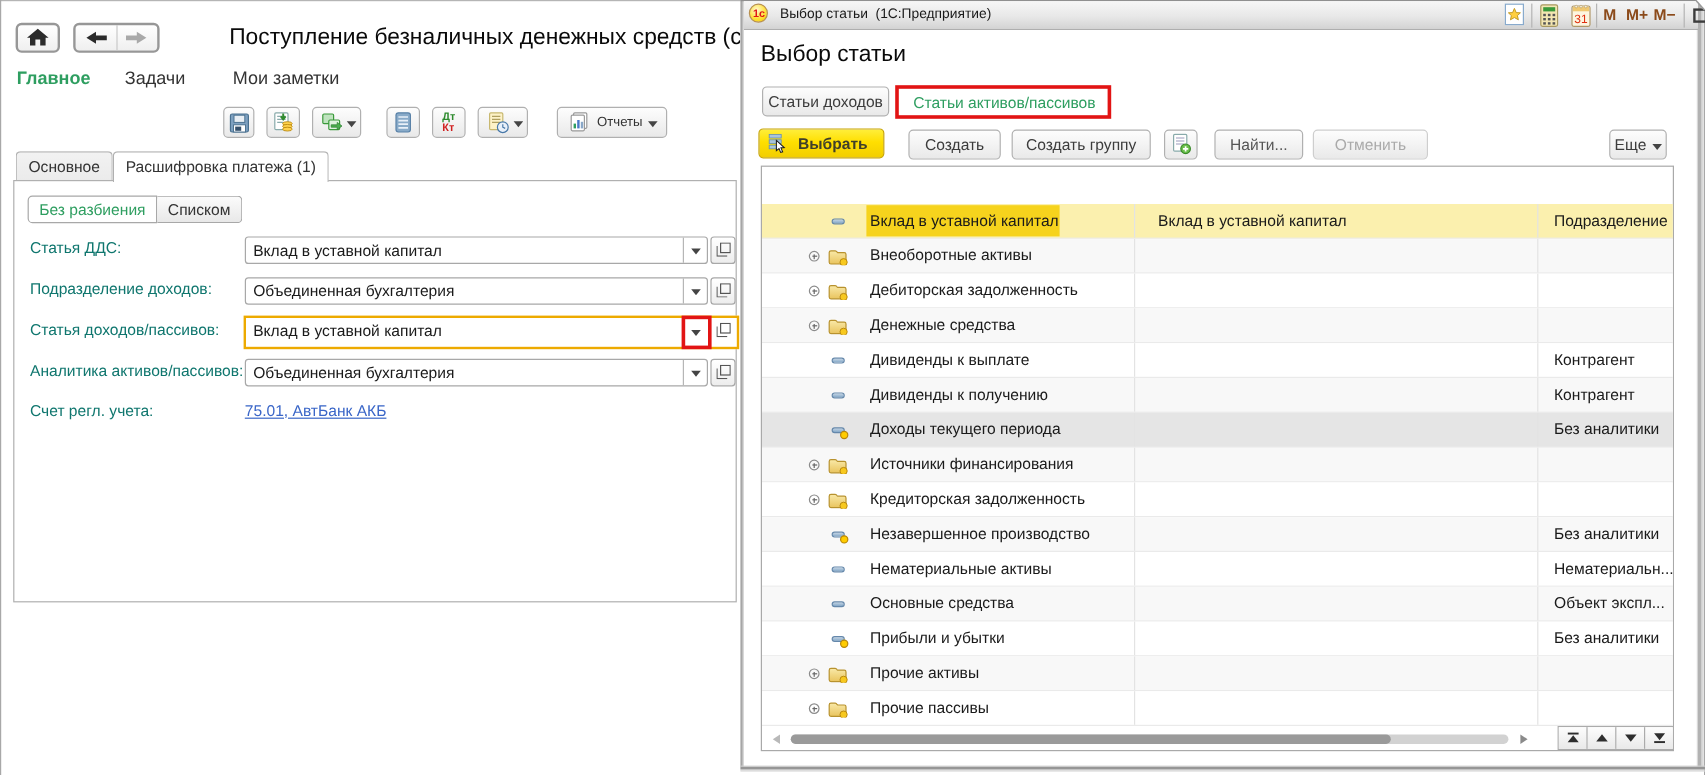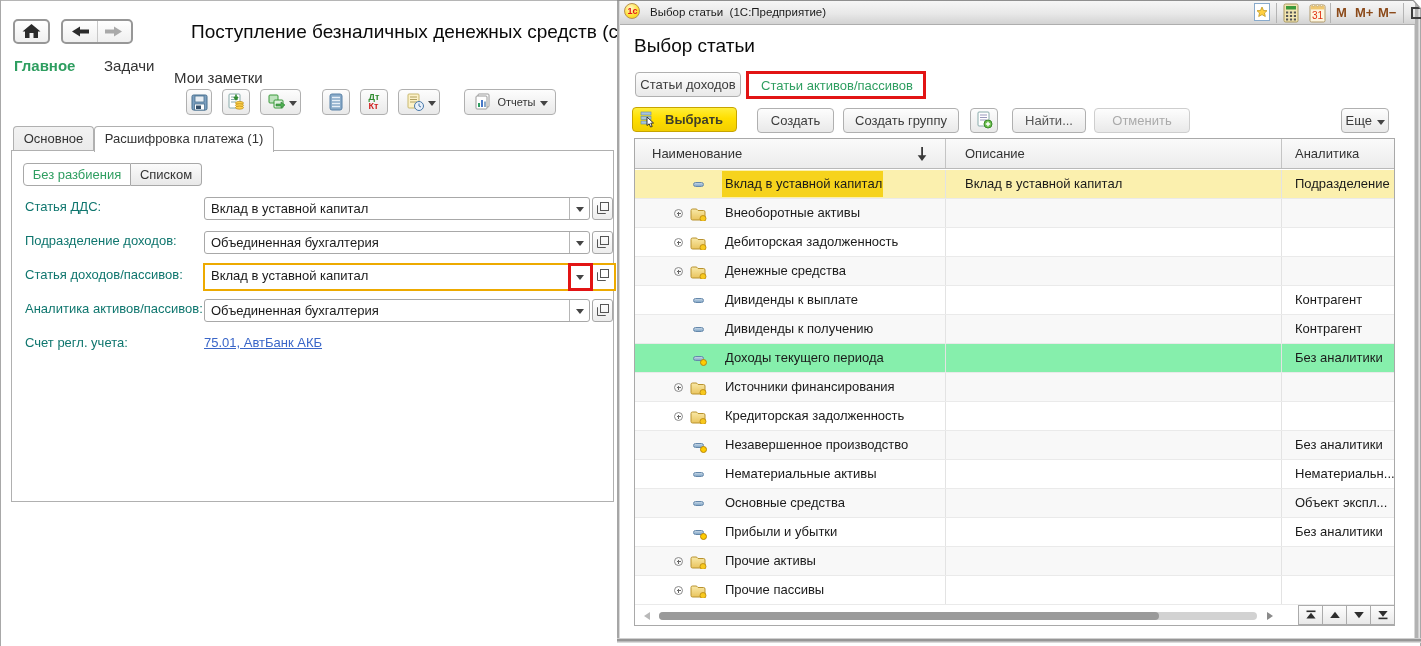--- a/index.html
+++ b/index.html
@@ -48,21 +48,21 @@
     <svg width="68" height="21" viewBox="0 0 68 21">
         <path d="M9 10.5 L17 5.5 L17 8.5 L26 8.5 L26 12.5 L17 12.5 L17 15.5 Z" fill="#2b2b2b"></path>
         <path d="M59 10.5 L51 5.5 L51 8.5 L42 8.5 L42 12.5 L51 12.5 L51 15.5 Z" fill="#a9a9a9"></path>
       </svg>
   </div>
 
   <div class="abs" style="left:191px; top:21px; width:426px; font-size:19px; color:#0a0a0a; white-space:nowrap; overflow:hidden;">Поступление безналичных денежных средств (со</div>
 
   <div class="menu green" style="left:14px; font-weight:bold;">Главное</div>
   <div class="menu" style="left:104px;">Задачи</div>
-  <div class="menu" style="left:174px;margin-top:12px;">Мои заметки</div>
+  <div class="menu" style="left:194px;">Мои заметки</div>
 
   <div class="tbtn" style="left:186px; width:26px;">
       <svg width="17" height="17" viewBox="0 0 17 17">
         <rect x="1" y="1" width="15" height="15" rx="1.5" fill="#7da0c0" stroke="#49708f"></rect>
         <rect x="4" y="2" width="9" height="6" fill="#e8eef4" stroke="#49708f" stroke-width="0.8"></rect>
         <rect x="3.6" y="10" width="10" height="6" fill="#fff" stroke="#49708f" stroke-width="0.8"></rect>
         <rect x="5" y="11.5" width="5" height="3.5" fill="#35506b"></rect>
       </svg>
     </div>
   <div class="tbtn" style="left:222px; width:28px;">
@@ -278,31 +278,20 @@
         <path d="M5 4h7M5 6.5h7M5 9h7" stroke="#99b" stroke-width="1"></path>
         <circle cx="13" cy="13" r="4" fill="#6abf4b" stroke="#3a8a2a"></circle>
         <path d="M13 10.8 L13 15.2 M10.8 13 L15.2 13" stroke="#fff" stroke-width="1.4"></path>
       </svg>
     </div>
   <div class="btn2" style="left:395px; top:108px; width:74px; color:#555;">Найти...</div>
   <div class="btn2" style="left:477px; top:108px; width:96px; color:#aaa; border-color:#cecece;">Отменить поиск</div>
   <div class="btn2" style="left:724px; top:108px; width:48px;">Еще <span style="display:inline-block;width:0;height:0;border-left:4px solid transparent;border-right:4px solid transparent;border-top:5px solid #444;margin-left:1px;"></span></div>
 
   <div class="abs" id="tbl" style="left:17px; top:138px; width:761px; height:488px; border:1px solid #a9a9a9; background:#fff;">
-    <div class="abs" style="left:0; top:0; width:759px; height:30px; background:linear-gradient(#fafafa,#ececec); border-bottom:1px solid #b9b9b9;">
-      <div class="abs" style="left:17px; top:7px; color:#333;">Наименование</div>
-      <svg style="position:absolute;left:282px;top:7px;" width="10" height="16" viewBox="0 0 10 16">
-          <rect x="4.2" y="1" width="1.8" height="9" fill="#3a3a3a"></rect>
-          <path d="M0.7 9.2 L9.3 9.2 L5 15 Z" fill="#3a3a3a"></path>
-        </svg>
-      <div class="abs" style="left:330px; top:7px; color:#333;">Описание</div>
-      <div class="abs" style="left:660px; top:7px; color:#333;">Аналитика</div>
-      <div class="vline" style="left:310px; background:#c4c4c4;"></div>
-      <div class="vline" style="left:646px; background:#c4c4c4;"></div>
-    </div>
     <div id="rows">
         <div class="trow" style="top:31px; background:#fbf0ae;">
           <div class="abs" style="left:87px; top:1px; width:161px; height:26px; background:#f6d31d;"></div>
           <div class="dash"></div>
           <div class="cname">Вклад в уставной капитал</div>
           <div class="cdesc">Вклад в уставной капитал</div>
           <div class="canal">Подразделение</div>
           <div class="vline" style="left:310px;"></div>
           <div class="vline" style="left:646px;"></div>
         </div>
@@ -361,21 +350,21 @@
           <div class="vline" style="left:310px;"></div>
           <div class="vline" style="left:646px;"></div>
         </div>
         <div class="trow" style="top:176px; background:#f8f8f8;">
           <div class="dash"></div>
           <div class="cname">Дивиденды к получению</div>
           <div class="canal">Контрагент</div>
           <div class="vline" style="left:310px;"></div>
           <div class="vline" style="left:646px;"></div>
         </div>
-        <div class="trow" style="top:205px; background:#86efac;">
+        <div class="trow" style="top:205px; background:#e5e5e5;">
           <div class="dash"></div>
           <div class="dot"></div>
           <div class="cname">Доходы текущего периода</div>
           <div class="canal">Без аналитики</div>
           <div class="vline" style="left:310px;"></div>
           <div class="vline" style="left:646px;"></div>
         </div>
         <div class="trow" style="top:234px; background:#f8f8f8;">
           <div class="plus"></div>
           <svg style="position:absolute;left:55px;top:8px;" width="17" height="14" viewBox="0 0 17 14">

